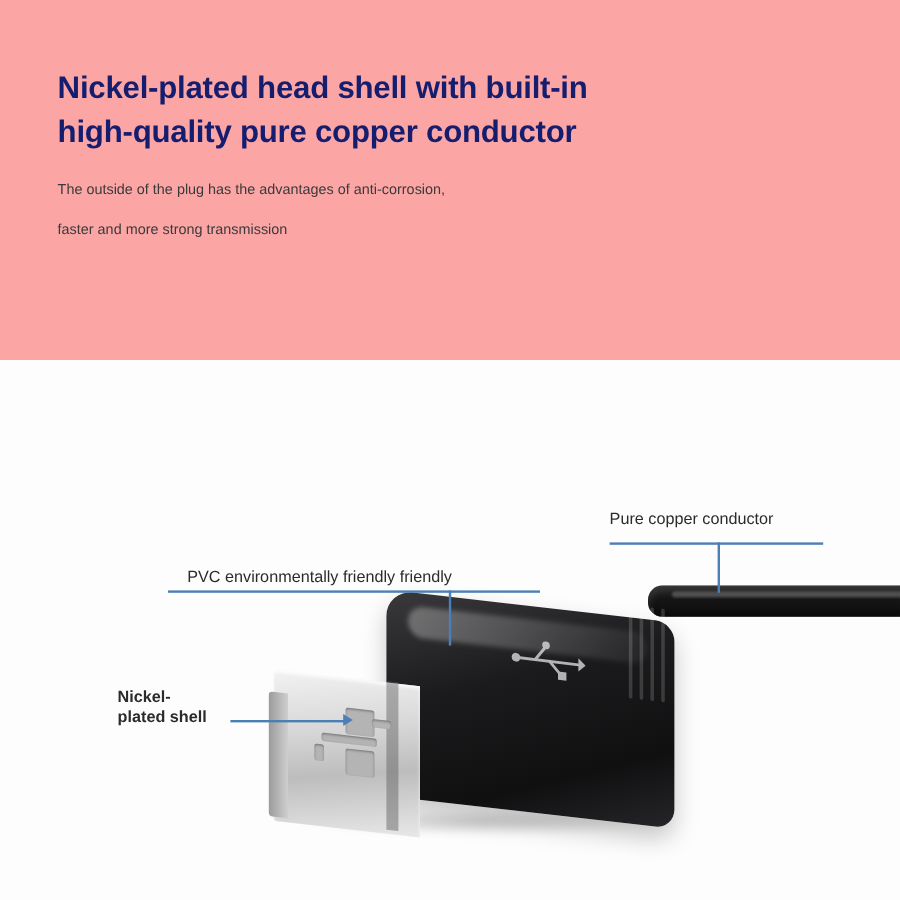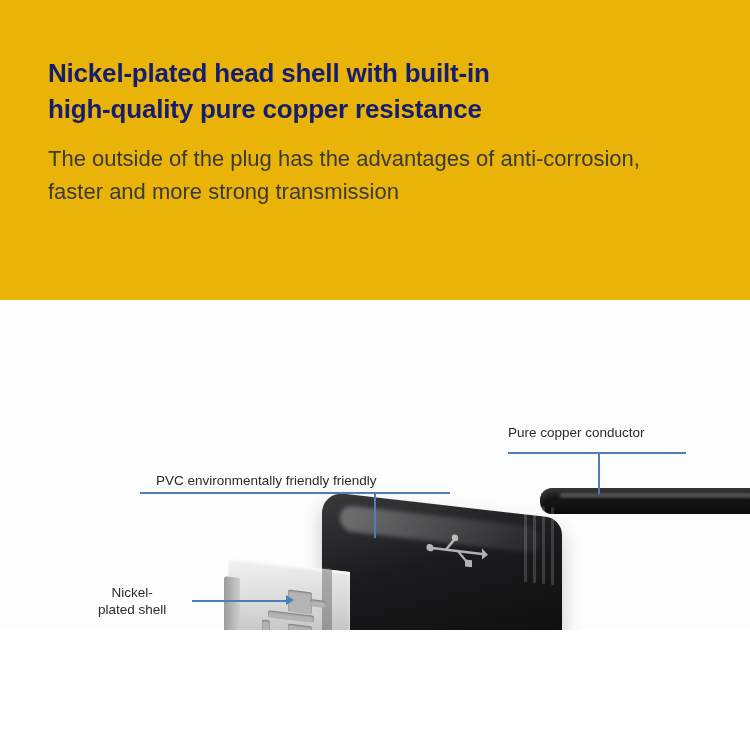--- a/index.html
+++ b/index.html
@@ -6,22 +6,22 @@
     margin: 0;
     padding: 0;
     background: #ffffff;
   }
   body {
     font-family: "Liberation Sans", sans-serif;
   }
   #page {
     position: relative;
     width: 750px;
-    height: 630px;
-    background: #eab308;
+    height: 750px;
+    background: #fca5a5;
     overflow: hidden;
   }
 
   
   .heading {
     position: absolute;
     left: 48px;
     top: 38px;
     width: 640px;
     color: #151d6e;
@@ -31,35 +31,34 @@
     letter-spacing: -0.2px;
   }
   .heading .line2 { display: block; }
 
   .body-copy {
     position: absolute;
     left: 48px;
     top: 142px;
     width: 660px;
     color: #3a3a3a;
-    font-size: 22px;
+    font-size: 12px;
     line-height: 33px;
   }
   .body-copy .l { display: block; white-space: nowrap; }
 
   
   .photo {
     position: absolute;
     left: 0;
     top: 300px;
     width: 750px;
     height: 450px;
     background: #fdfdfd;
     overflow: hidden;
-    text-align: center;
   }
 
   
   .cable {
     position: absolute;
     left: 540px;
     top: 188px;
     width: 215px;
     height: 26px;
     background: #151515;
@@ -193,21 +192,21 @@
   
   .callout {
     position: absolute;
     color: #2b2b2b;
     font-size: 13.5px;
     line-height: 17px;
     white-space: pre-line;
   }
   .c-copper { left: 508px; top: 124px; }
   .c-pvc    { left: 156px; top: 172px; }
-  .c-nickel { left: 98px;  top: 284px; }
+  .c-nickel { left: 98px;  top: 272px; font-weight: bold; }
 
   .leader {
     position: absolute;
     background: #4c7fb5;
   }
   
   .lead-copper-h { left: 508px; top: 152px; width: 178px; height: 1.5px; }
   .lead-copper-v { left: 598px; top: 152px; width: 1.5px; height: 42px; }
   
   .lead-pvc-h { left: 140px; top: 192px; width: 310px; height: 1.5px; }
@@ -226,21 +225,21 @@
     border-color: transparent transparent transparent #4c7fb5;
   }
 </style>
 </head>
 <body>
 
 <div id="page">
 
   <h1 class="heading">
     <span>Nickel-plated head shell with built-in</span>
-    <span class="line2">high-quality pure copper resistance</span>
+    <span class="line2">high-quality pure copper conductor</span>
   </h1>
 
   <div class="body-copy">
     <span class="l">The outside of the plug has the advantages of anti-corrosion,</span>
     <span class="l">faster and more strong transmission</span>
   </div>
 
   <div class="photo">
 
     <div class="plug-shadow"></div>

